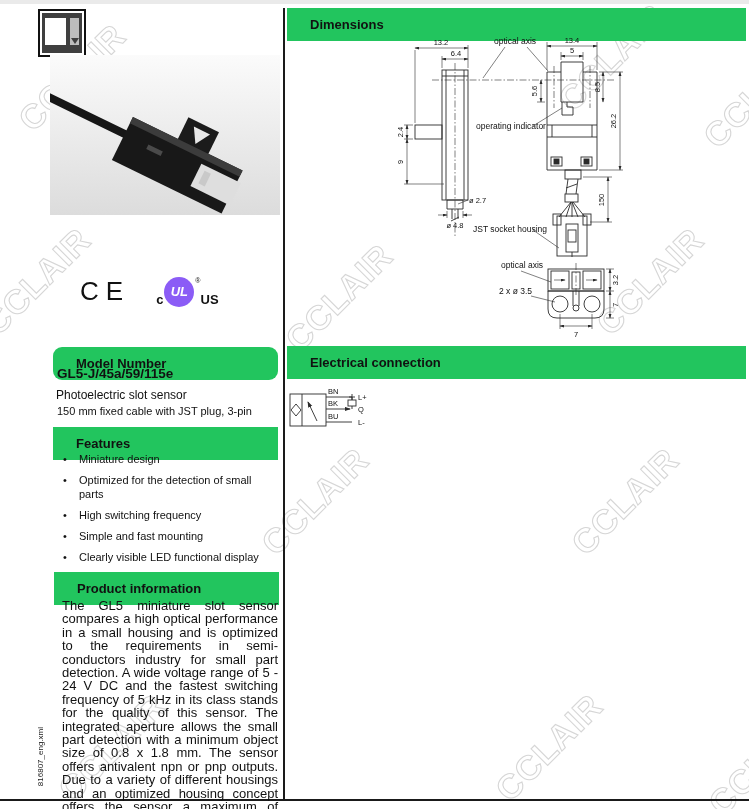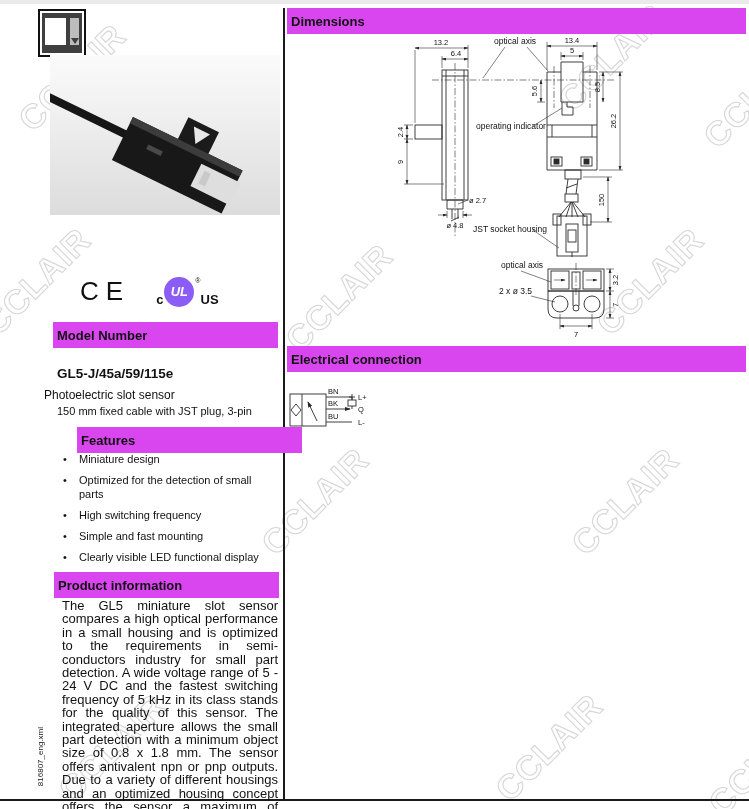--- a/index.html
+++ b/index.html
@@ -6,26 +6,26 @@
   #page{position:relative;width:749px;height:809px;background:#fff;overflow:hidden;
         font-family:"Liberation Sans",sans-serif;color:#111;}
   
   .topstrip{position:absolute;left:0;top:0;width:749px;height:4px;background:#eaeaea;z-index:1;}
   .botline{position:absolute;left:0;top:799px;width:749px;height:2px;background:#1a1a1a;z-index:1;}
   .vdiv{position:absolute;left:283px;top:8px;width:2px;height:792px;background:#1a1a1a;z-index:1;}
   
   .wm{position:absolute;font-weight:bold;font-size:34px;letter-spacing:1px;color:transparent;
       -webkit-text-stroke:1.1px #d6d6d6;transform:rotate(-45deg);white-space:nowrap;z-index:0;}
   
-  .bar{position:absolute;background:#d946ef;height:26px;display:flex;align-items:center;
-       padding-left:4px;font-weight:bold;font-size:13px;z-index:2;box-sizing:border-box;}
+  .bar{position:absolute;background:#22c55e;height:33px;display:flex;align-items:center;
+       padding-left:23px;font-weight:bold;font-size:13px;z-index:2;box-sizing:border-box;}
   #bar-dim{left:287px;top:8px;width:459px;}
   #bar-ele{left:287px;top:346px;width:459px;}
-  #bar-model{left:53px;top:322px;width:225px;}
-  #bar-feat{left:53px;top:427px;width:225px;margin-left:24px;}
+  #bar-model{left:53px;top:347px;width:225px;border-radius:9px;}
+  #bar-feat{left:53px;top:427px;width:225px;}
   #bar-prod{left:54px;top:572px;width:225px;}
   
   .logo{position:absolute;left:38px;top:9px;width:40px;height:40px;border:2px solid #111;
         background:#fff;padding:2px;z-index:2;}
   .logo-in{position:relative;width:100%;height:100%;background:#3f3f3f;}
   .logo-sq{position:absolute;left:3px;top:5px;width:21px;height:27px;background:#fff;}
   .logo-bar{position:absolute;right:3px;top:5px;width:9px;height:27px;background:#bdbdbd;}
   .logo-tri{position:absolute;right:3px;top:25px;width:0;height:0;border-left:4.5px solid transparent;
         border-right:4.5px solid transparent;border-top:6px solid #3f3f3f;}
   
@@ -33,21 +33,21 @@
   .certs{position:absolute;left:80px;top:276px;display:flex;align-items:center;gap:26px;z-index:2;}
   .ce{font-size:26px;letter-spacing:7px;font-weight:500;}
   .ul-wrap{display:flex;align-items:center;}
   .ul-c{font-size:13px;font-weight:bold;align-self:flex-end;}
   .ul-circle{width:30px;height:30px;background:#8b5cf6;border-radius:50%;color:#fff;display:flex;
         align-items:center;justify-content:center;font-weight:bold;font-style:italic;font-size:13px;margin:0 1px;}
   .ul-r{font-size:7px;align-self:flex-start;}
   .ul-us{font-size:13px;font-weight:bold;align-self:flex-end;}
   
   .model-name{position:absolute;left:57px;top:366px;font-weight:bold;font-size:13.5px;z-index:2;}
-  .model-desc{position:absolute;left:44px;top:388px;font-size:12px;z-index:2;}
+  .model-desc{position:absolute;left:56px;top:388px;font-size:12px;z-index:2;}
   .model-cable{position:absolute;left:57px;top:405px;font-size:11px;z-index:2;text-align:right;}
   .features{position:absolute;left:63px;top:452px;width:215px;font-size:11px;z-index:2;}
   .feat-item{display:flex;margin-bottom:7px;line-height:14px;}
   .feat-bullet{width:16px;flex:none;}
   .feat-bullet::before{content:"•";}
   .feat-text{width:199px;}
   .prodinfo{position:absolute;left:62px;top:599px;width:216px;font-size:13px;line-height:13.4px;
         text-align:justify;z-index:2;}
   .sidelabel{position:absolute;left:36px;top:727px;font-size:8px;color:#222;
         writing-mode:vertical-rl;transform:rotate(180deg);z-index:2;}

